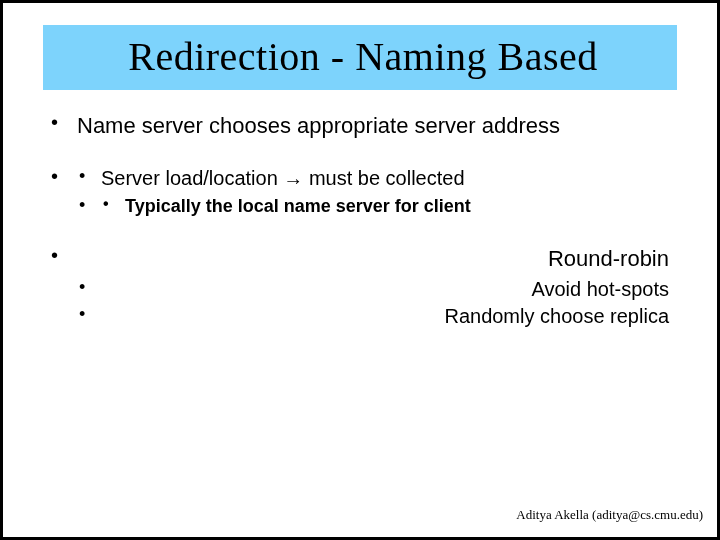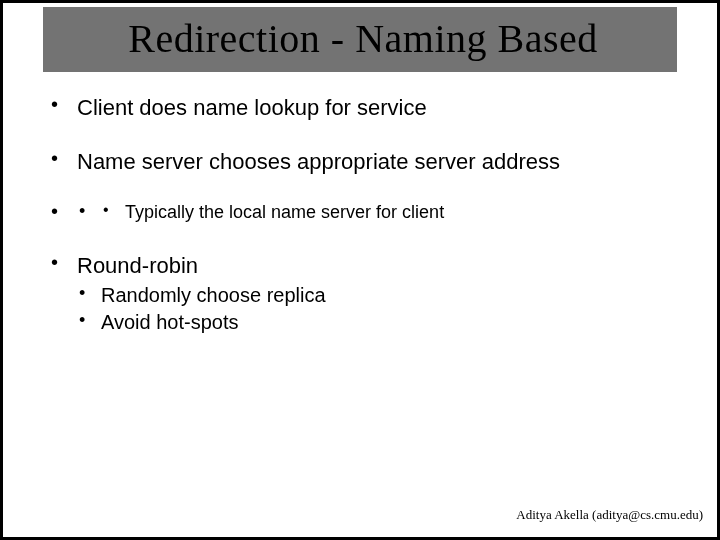--- a/index.html
+++ b/index.html
@@ -13,22 +13,22 @@
   }
   .slide {
     box-sizing: border-box;
     width: 720px;
     height: 540px;
     border: 3px solid #000;
     position: relative;
     padding: 0;
   }
   .title-band {
-    background: #737373;
-    margin: 4px 40px 0 40px;
+    background: #7dd3fc;
+    margin: 22px 40px 0 40px;
     padding: 8px 10px 10px 16px;
     text-align: center;
   }
   .title-band h1 {
     margin: 0;
     font-family: "Times New Roman", Times, serif;
     font-weight: normal;
     font-size: 40px;
     letter-spacing: 0.5px;
   }
@@ -50,20 +50,21 @@
   }
   .lvl1 > li::before {
     content: "•";
     position: absolute;
     left: 0;
     top: -2px;
     font-size: 20px;
   }
   .lvl1 > li.tight {
     margin-bottom: 4px;
+    text-align: right;
   }
   
   .lvl2 {
     margin-top: 4px;
   }
   .lvl2 > li {
     position: relative;
     padding-left: 24px;
     font-size: 20px;
     line-height: 1.25;
@@ -71,21 +72,22 @@
   }
   .lvl2 > li::before {
     content: "•";
     position: absolute;
     left: 2px;
     top: -1px;
     font-size: 18px;
   }
   
   .lvl3 {
-    margin-top: 20px;
+    margin-top: 4px;
+    font-weight: bold;
   }
   .lvl3 > li {
     position: relative;
     padding-left: 24px;
     font-size: 18px;
     line-height: 1.25;
     margin-bottom: 2px;
   }
   .lvl3 > li::before {
     content: "•";
@@ -111,48 +113,48 @@
 
 <div class="slide">
 
   <div class="title-band">
     <h1>Redirection - Naming Based</h1>
   </div>
 
   <div class="body">
     <ul class="lvl1">
 
-      <li>
-        <span>Client does name lookup for service</span>
-      </li>
 
       <li>
         <span>Name server chooses appropriate server address</span>
       </li>
 
       <li class="gap-after">
         <ul class="lvl2">
+          <li>
+            <span>Server load/location </span><span class="arrow">→</span><span> must be collected</span>
+          </li>
           <li>
             <ul class="lvl3">
               <li>
                 <span>Typically the local name server for client</span>
               </li>
             </ul>
           </li>
         </ul>
       </li>
 
       <li class="tight">
         <span>Round-robin</span>
         <ul class="lvl2">
           <li>
-            <span>Randomly choose replica</span>
+            <span>Avoid hot-spots</span>
           </li>
           <li>
-            <span>Avoid hot-spots</span>
+            <span>Randomly choose replica</span>
           </li>
         </ul>
       </li>
 
     </ul>
   </div>
 
   <div class="footer">Aditya Akella (aditya@cs.cmu.edu)</div>
 
 </div>

